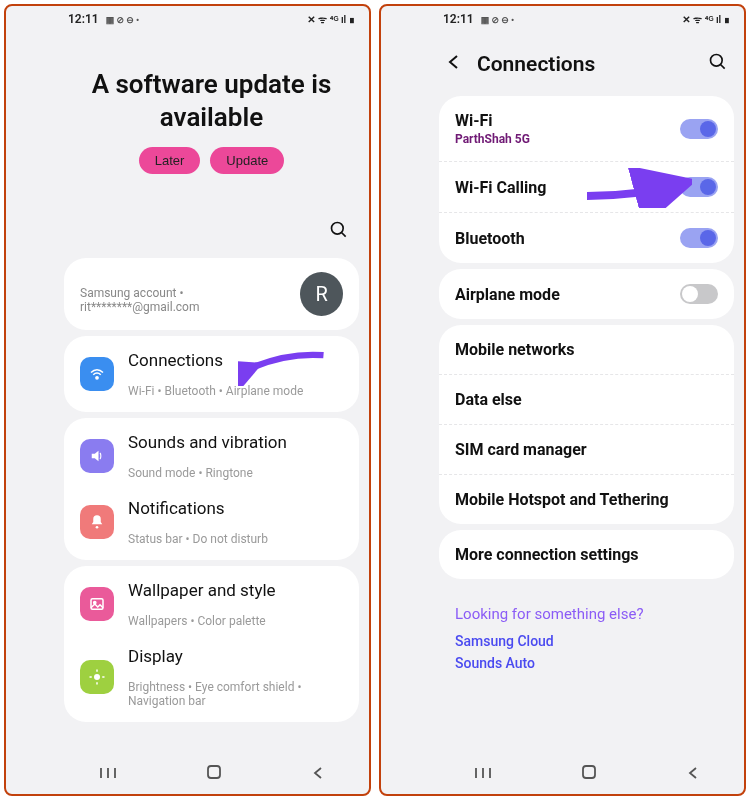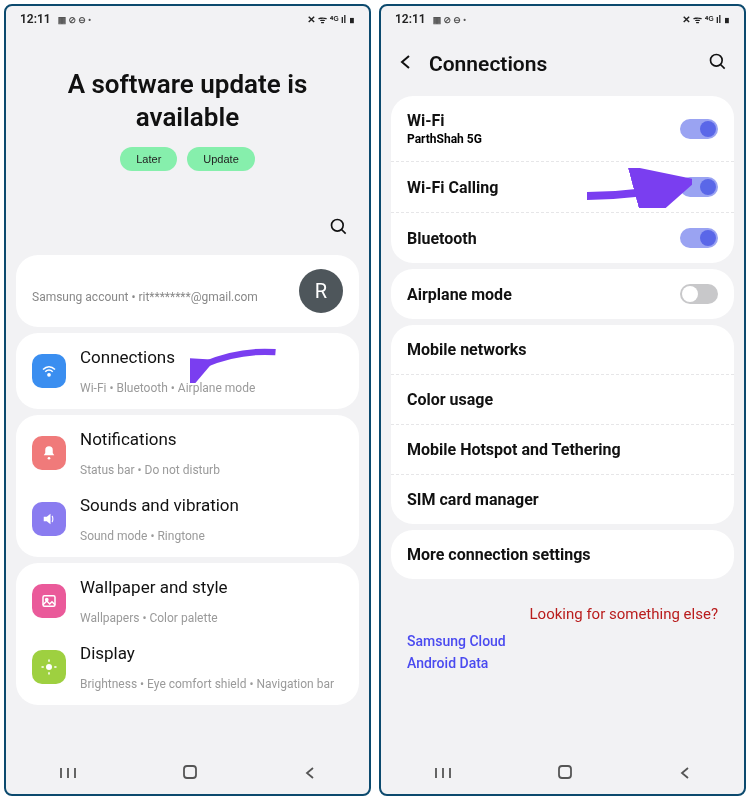--- a/index.html
+++ b/index.html
@@ -6,27 +6,28 @@
   body {
     background: #fff;
     font-family: -apple-system, Roboto, "Segoe UI", sans-serif;
     display: flex;
     gap: 8px;
     padding: 4px;
   }
   .phone {
     width: 368px;
     height: 792px;
-    border: 2px solid #0c4a6e;
+    border: 2px solid #c2410c;
     border-radius: 8px;
     background: #f2f2f4;
     position: relative;
     overflow: hidden;
     display: flex;
     flex-direction: column;
+    padding-left: 48px;
   }
   .statusbar {
     height: 26px;
     display: flex;
     align-items: center;
     justify-content: space-between;
     padding: 0 14px;
     font-size: 12px;
     font-weight: 600;
     color: #222;
@@ -34,25 +35,25 @@
   .status-icons { display: flex; gap: 4px; align-items: center; font-size: 10px; }
   .content { flex: 1; overflow: hidden; }
   
   .banner {
     text-align: center;
     padding: 36px 20px 18px;
   }
   .banner h1 { font-size: 26px; font-weight: 600; color: #111; line-height: 1.25; }
   .banner-buttons { margin-top: 14px; display: flex; justify-content: center; gap: 10px; }
   .pill-btn {
-    background: #86efac;
+    background: #ec4899;
     border: none;
     border-radius: 16px;
     padding: 6px 16px;
-    font-size: 11px;
+    font-size: 13px;
     color: #222;
   }
   .search-row { display:flex; justify-content:flex-end; padding: 28px 20px 8px; }
   .card {
     background: #fff;
     border-radius: 22px;
     margin: 6px 10px;
     padding: 14px 16px;
   }
   .profile-card { display:flex; align-items:center; justify-content:space-between; }
@@ -98,37 +99,37 @@
     background:#fff; border-radius:22px; margin:6px 10px;
   }
   .list-item {
     padding: 15px 16px;
     display:flex; align-items:center; justify-content:space-between;
     position:relative;
     font-weight:bold;
   }
   .list-item + .list-item { border-top:1px dashed #e6e6e8; }
   .li-title { font-size:16px; color:#111; }
-  .li-sub { font-size:12px; color:#000000; margin-top:2px; }
+  .li-sub { font-size:12px; color:#701a75; margin-top:2px; }
   .toggle {
     width:38px; height:20px; border-radius:12px; position:relative;
     flex-shrink:0;
   }
   .toggle::after {
     content:""; position:absolute; width:16px; height:16px; border-radius:50%;
     background:#fff; top:2px;
   }
   .toggle.on { background:#9aa3f2; }
   .toggle.on::after { right:2px; background:#5a67e8; }
   .toggle.off { background:#c8c8ca; }
   .toggle.off::after { left:2px; }
   .footer-block {
     margin:10px 10px 0; padding:16px;
   }
-  .footer-title { font-size:15px; color:#b91c1c; margin-bottom:10px;text-align:right; }
+  .footer-title { font-size:15px; color:#8b5cf6; margin-bottom:10px; }
   .footer-link { font-size:14px; color:#4a4af0; font-weight:500; margin-bottom:6px; }
 </style>
 </head>
 <body>
 
 <div class="phone">
   <div class="statusbar">
     <div>
       <span>12:11</span>
       <span style="font-size:9px;color:#555;margin-left:4px">▦ ⊘ ⊖ •</span>
@@ -183,41 +184,41 @@
                 <path d="M8,0 L0,4 L8,8 Z" fill="#7a3ef0"></path>
               </marker>
             </defs>
           <path d="M95,8 Q55,5 15,22" stroke="#7a3ef0" stroke-width="7" fill="none" marker-end="url(#ah1)"></path>
         </svg>
       </div>
     </div>
 
     <div class="card">
       <div class="setting-row">
+        <div class="icon-circle ic-purple">
+          <svg viewBox="0 0 24 24" fill="#fff">
+              <path d="M5 9v6h4l5 4V5l-5 4H5z"></path>
+              <path d="M16 8c1.5 1.5 1.5 6.5 0 8" stroke="#fff" fill="none" stroke-width="1.5"></path>
+            </svg>
+        </div>
+        <div>
+          <div class="row-title">Sounds and vibration</div>
+          <div class="row-sub">Sound mode  •  Ringtone</div>
+        </div>
+      </div>
+      <div class="setting-row">
         <div class="icon-circle ic-red">
           <svg viewBox="0 0 24 24" fill="#fff">
               <path d="M12 3a5 5 0 00-5 5v4l-2 3h14l-2-3V8a5 5 0 00-5-5z"></path>
               <circle cx="12" cy="19" r="1.8"></circle>
             </svg>
         </div>
         <div>
           <div class="row-title">Notifications</div>
           <div class="row-sub">Status bar  •  Do not disturb</div>
-        </div>
-      </div>
-      <div class="setting-row">
-        <div class="icon-circle ic-purple">
-          <svg viewBox="0 0 24 24" fill="#fff">
-              <path d="M5 9v6h4l5 4V5l-5 4H5z"></path>
-              <path d="M16 8c1.5 1.5 1.5 6.5 0 8" stroke="#fff" fill="none" stroke-width="1.5"></path>
-            </svg>
-        </div>
-        <div>
-          <div class="row-title">Sounds and vibration</div>
-          <div class="row-sub">Sound mode  •  Ringtone</div>
         </div>
       </div>
     </div>
 
     <div class="card">
       <div class="setting-row">
         <div class="icon-circle ic-pink">
           <svg viewBox="0 0 24 24" fill="none" stroke="#fff" stroke-width="2">
               <rect x="4" y="5" width="16" height="14" rx="2"></rect>
               <circle cx="9" cy="10" r="1.5" fill="#fff"></circle>
@@ -320,40 +321,40 @@
         <div class="li-title">Airplane mode</div>
         <div class="toggle off"></div>
       </div>
     </div>
 
     <div class="list-card">
       <div class="list-item">
         <div class="li-title">Mobile networks</div>
       </div>
       <div class="list-item">
-        <div class="li-title">Color usage</div>
+        <div class="li-title">Data else</div>
+      </div>
+      <div class="list-item">
+        <div class="li-title">SIM card manager</div>
       </div>
       <div class="list-item">
         <div class="li-title">Mobile Hotspot and Tethering</div>
-      </div>
-      <div class="list-item">
-        <div class="li-title">SIM card manager</div>
       </div>
     </div>
 
     <div class="list-card">
       <div class="list-item">
         <div class="li-title">More connection settings</div>
       </div>
     </div>
 
     <div class="footer-block">
       <div class="footer-title">Looking for something else?</div>
       <div class="footer-link">Samsung Cloud</div>
-      <div class="footer-link">Android Data</div>
+      <div class="footer-link">Sounds Auto</div>
     </div>
   </div>
 
   <div class="navbar">
     <span><svg width="20" height="14" viewBox="0 0 20 14" stroke="#555" stroke-width="1.8">
           <line x1="3" y1="2" x2="3" y2="12"></line>
           <line x1="10" y1="2" x2="10" y2="12"></line>
           <line x1="17" y1="2" x2="17" y2="12"></line>
         </svg></span>
     <span><svg width="18" height="18" viewBox="0 0 18 18" fill="none" stroke="#555" stroke-width="1.8">

